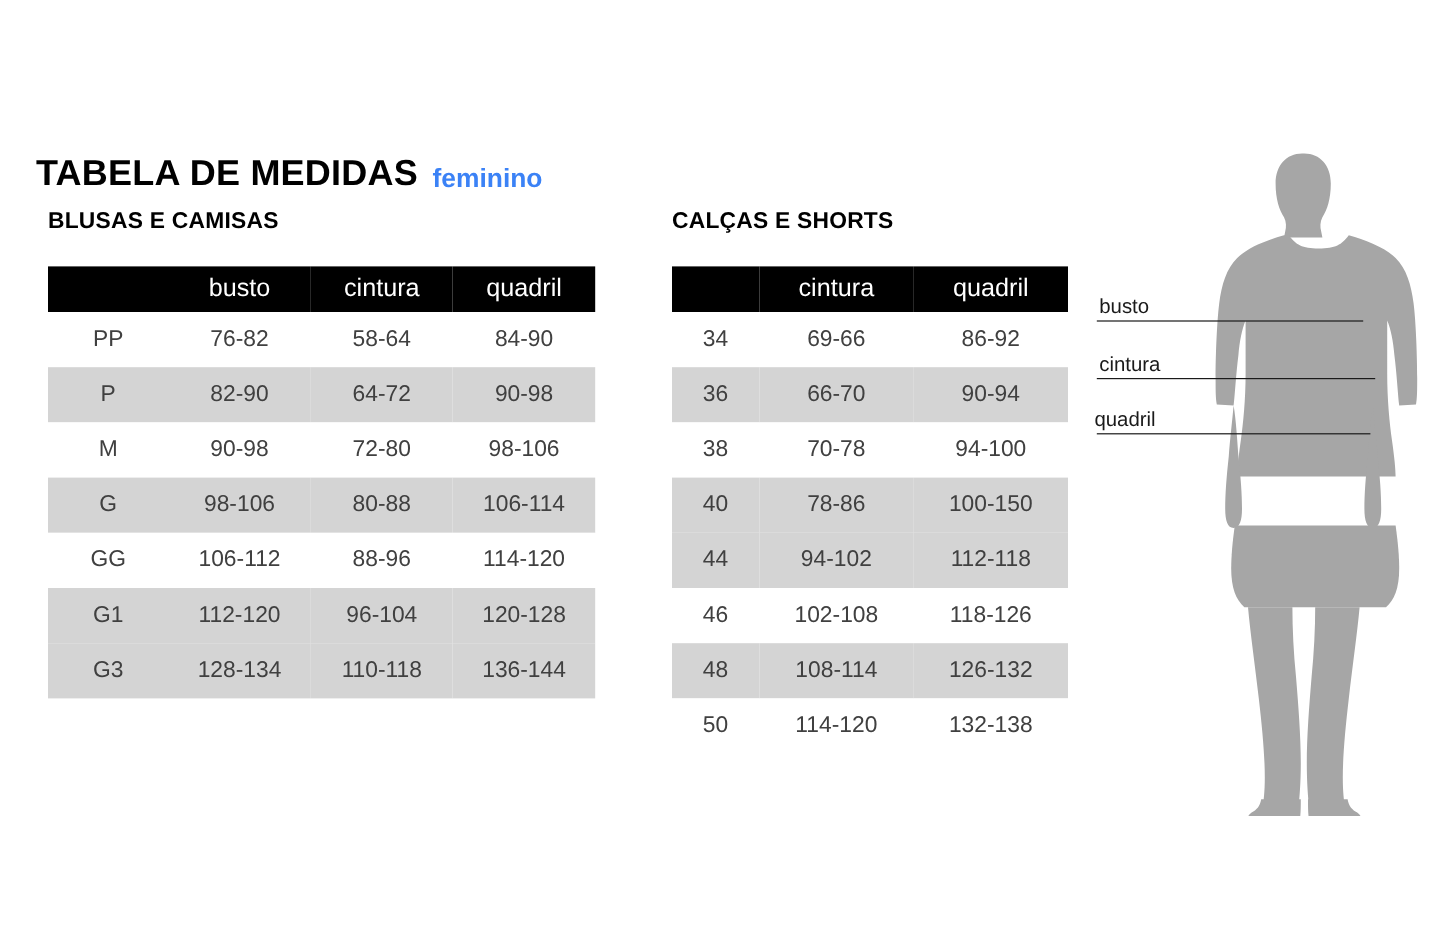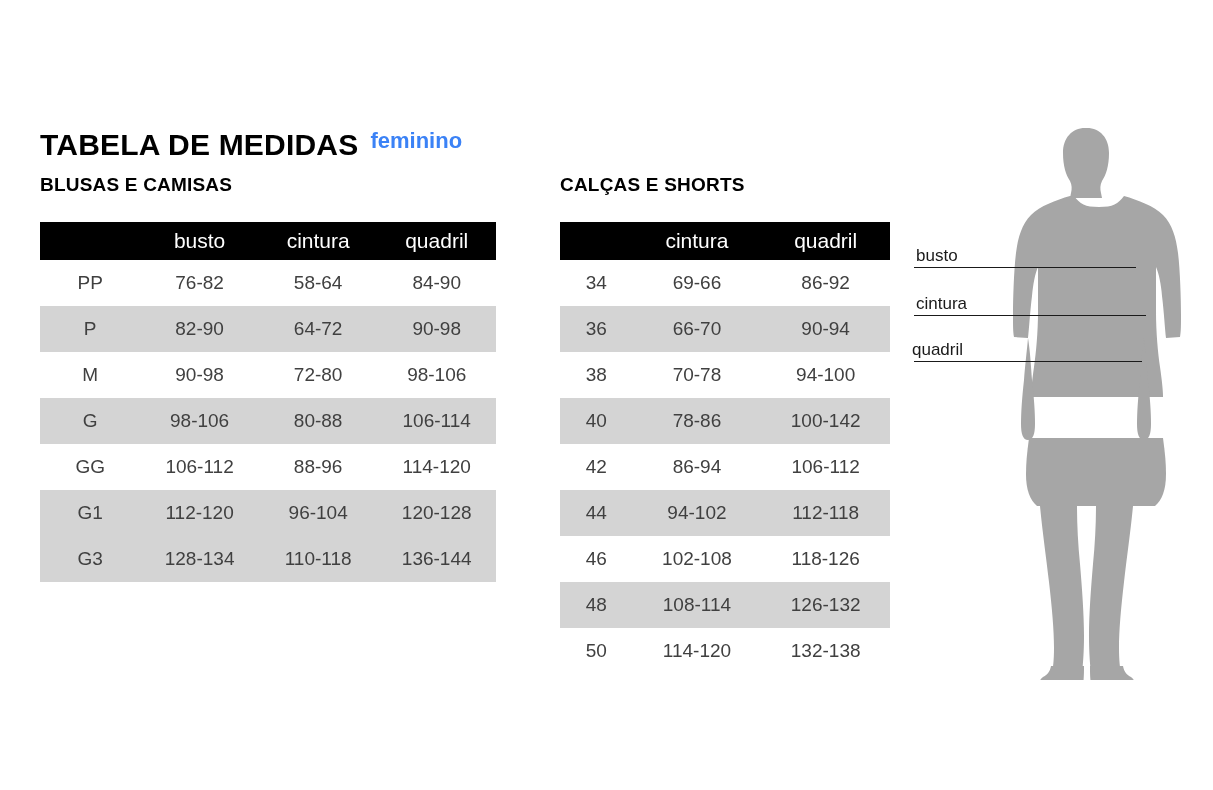--- a/index.html
+++ b/index.html
@@ -12,24 +12,24 @@
     height: 790px;
     font-family: "Liberation Sans", sans-serif;
     color: #1a1a1a;
     position: relative;
     overflow: hidden;
   }
 
   
   #title-row {
     position: absolute;
-    left: 40px;
+    left: 30px;
     top: 128px;
     display: flex;
-    align-items: flex-start;
+    align-items: flex-end;
     gap: 12px;
   }
   #main-title {
     font-size: 30px;
     font-weight: bold;
     letter-spacing: 0.2px;
     color: #000;
   }
   #title-sub {
     font-size: 22px;
@@ -201,26 +201,21 @@
         <td>90-94</td>
       </tr>
       <tr class="plain">
         <td>38</td>
         <td>70-78</td>
         <td>94-100</td>
       </tr>
       <tr class="alt">
         <td>40</td>
         <td>78-86</td>
-        <td>100-142</td>
-      </tr>
-      <tr class="plain">
-        <td>42</td>
-        <td>86-94</td>
-        <td>106-112</td>
+        <td>100-150</td>
       </tr>
       <tr class="alt">
         <td>44</td>
         <td>94-102</td>
         <td>112-118</td>
       </tr>
       <tr class="plain">
         <td>46</td>
         <td>102-108</td>
         <td>118-126</td>

